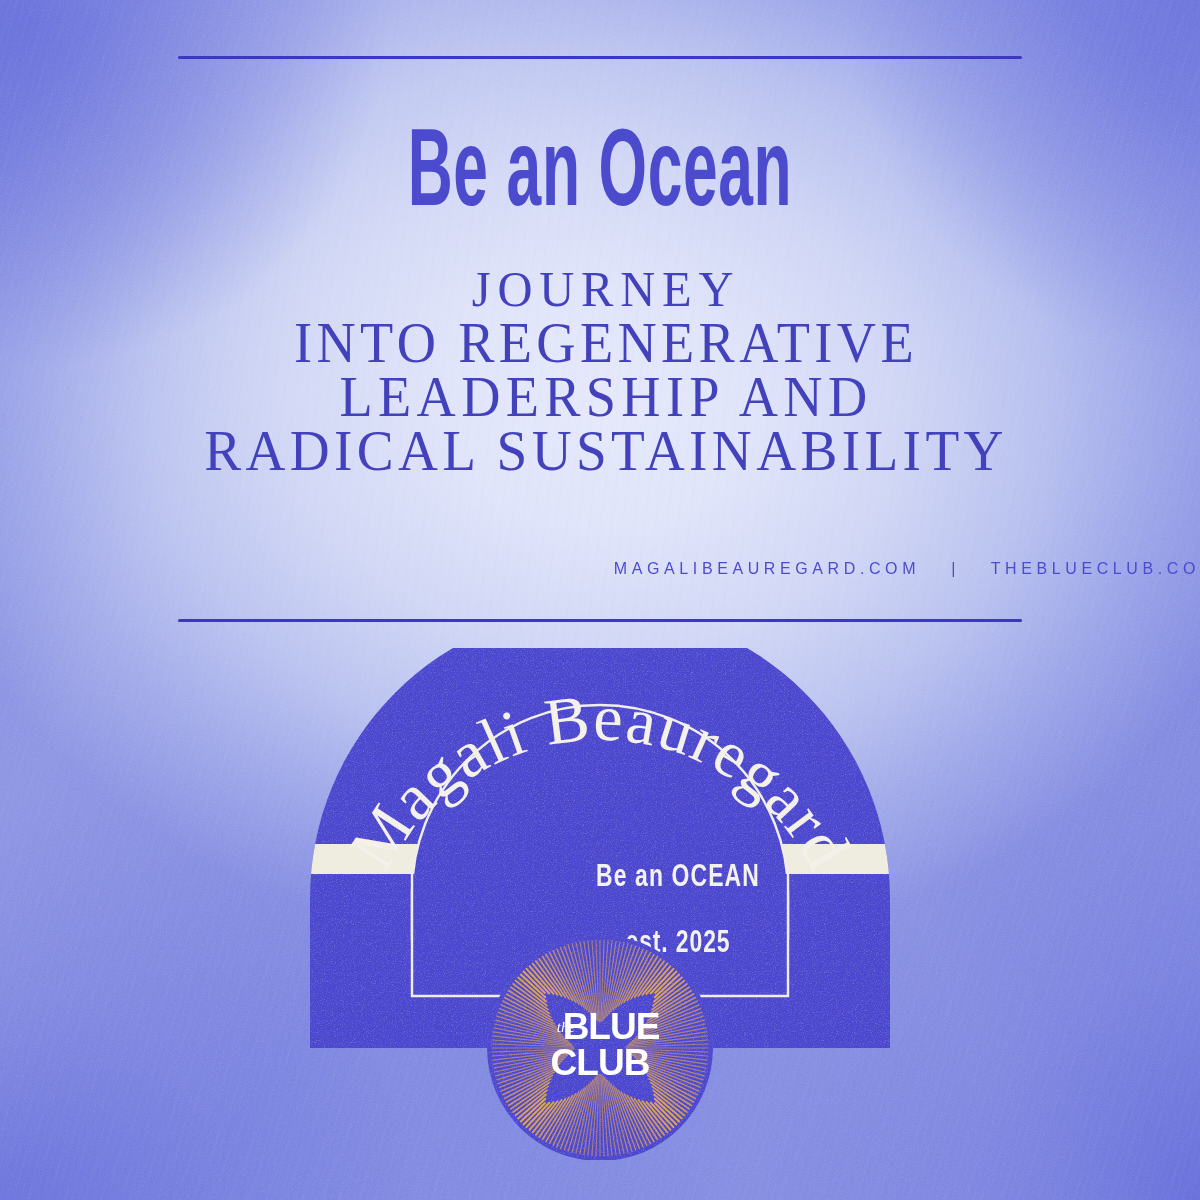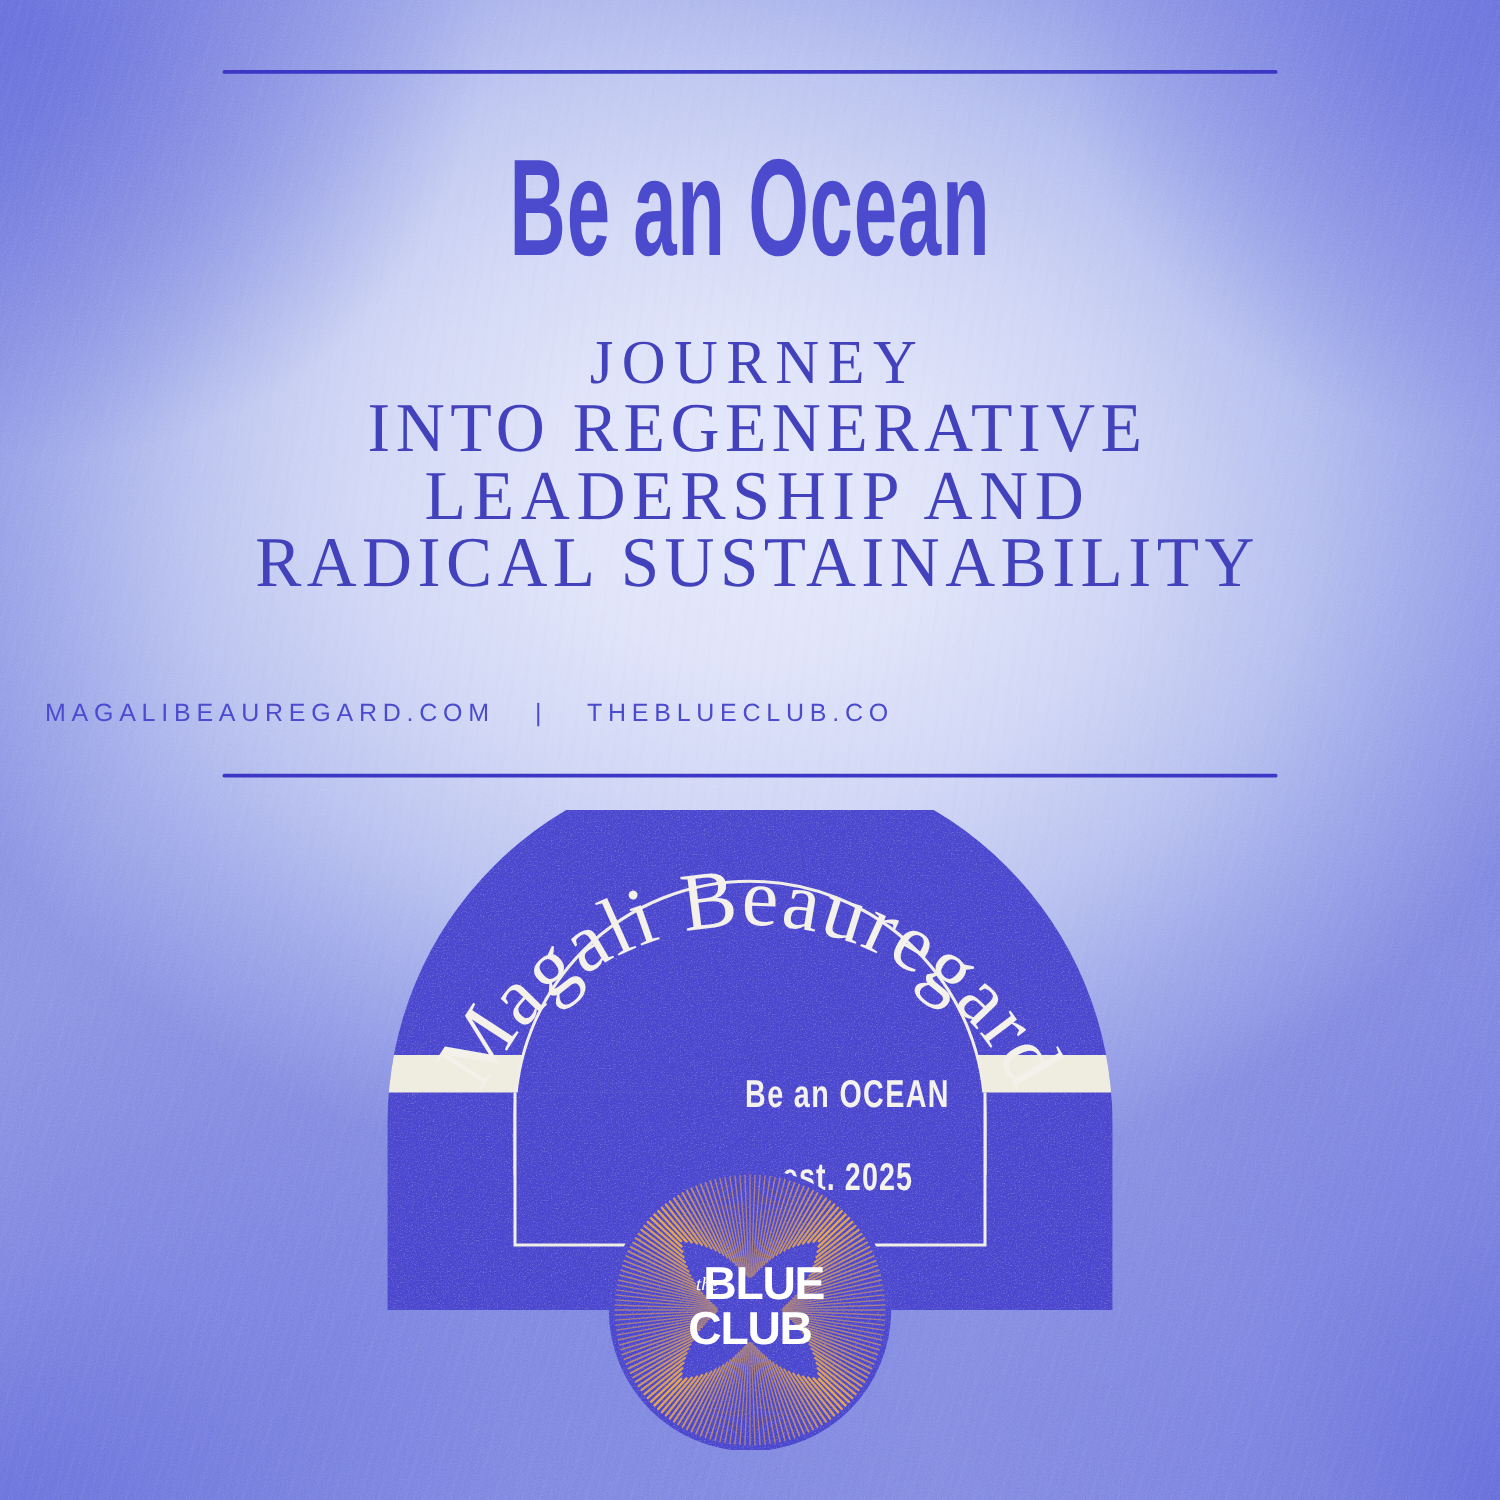--- a/index.html
+++ b/index.html
@@ -139,23 +139,23 @@
   .subtitle .l-1 { font-size: 50px; letter-spacing: 7px; }
   .subtitle .l-2 { font-size: 56px; letter-spacing: 4.5px; }
   .subtitle .l-3 { font-size: 56px; letter-spacing: 5.5px; }
   .subtitle .l-4 { font-size: 57px; letter-spacing: 4.5px; }
 
   .urls {
     position: absolute;
     left: 0;
     right: 0;
     top: 560px;
-    text-align: left;
+    text-align: right;
     font-family: "Liberation Sans", sans-serif;
-    font-size: 20px;
+    font-size: 16px;
     letter-spacing: 4.6px;
     color: #4a49cc;
     white-space: nowrap;
     margin-left: 36px;
   }
   .urls .sep {
     display: inline-block;
     padding: 0 22px;
     color: #4a49cc;
   }

